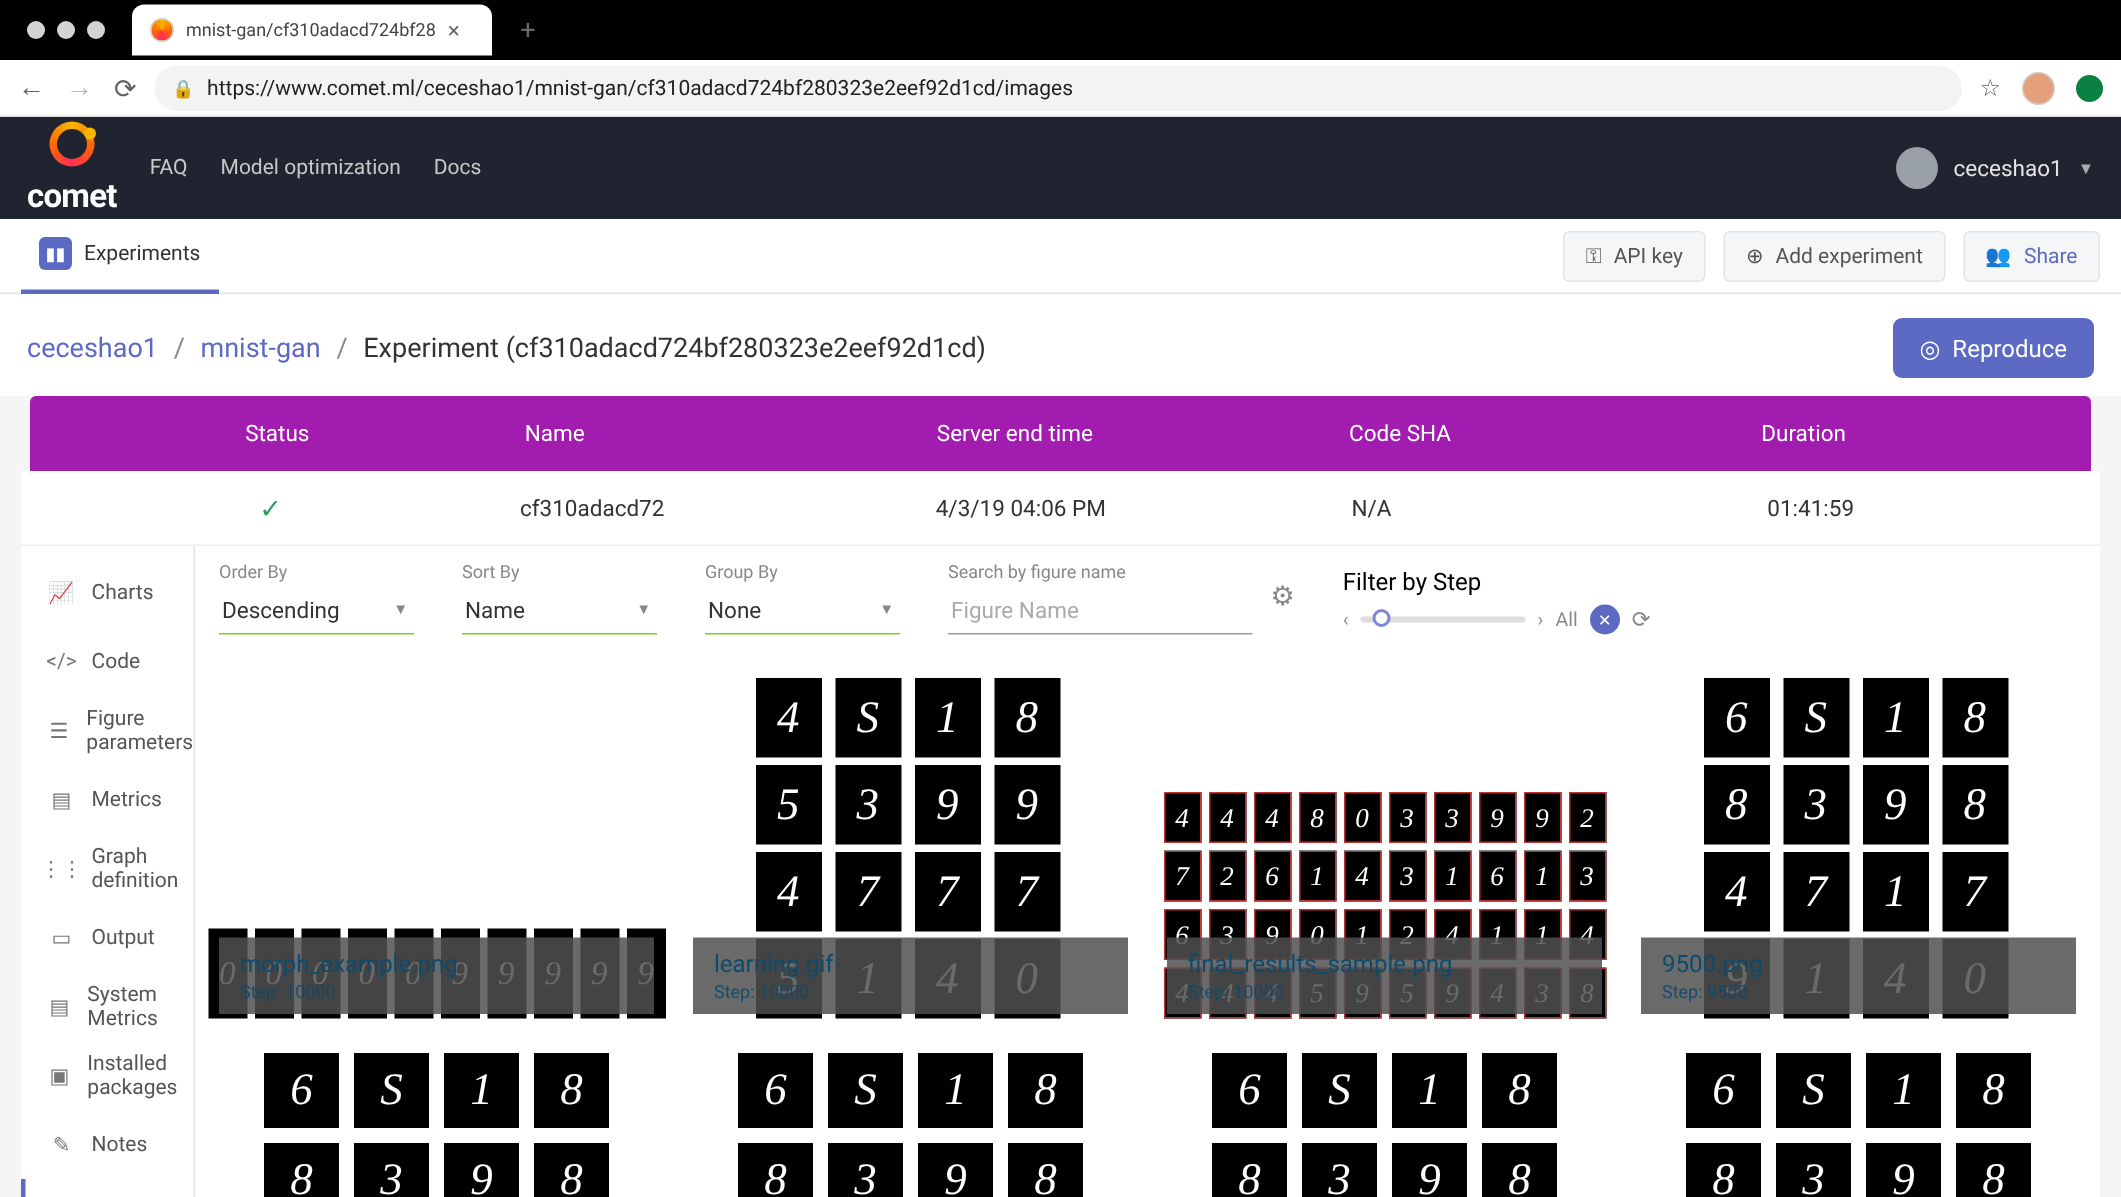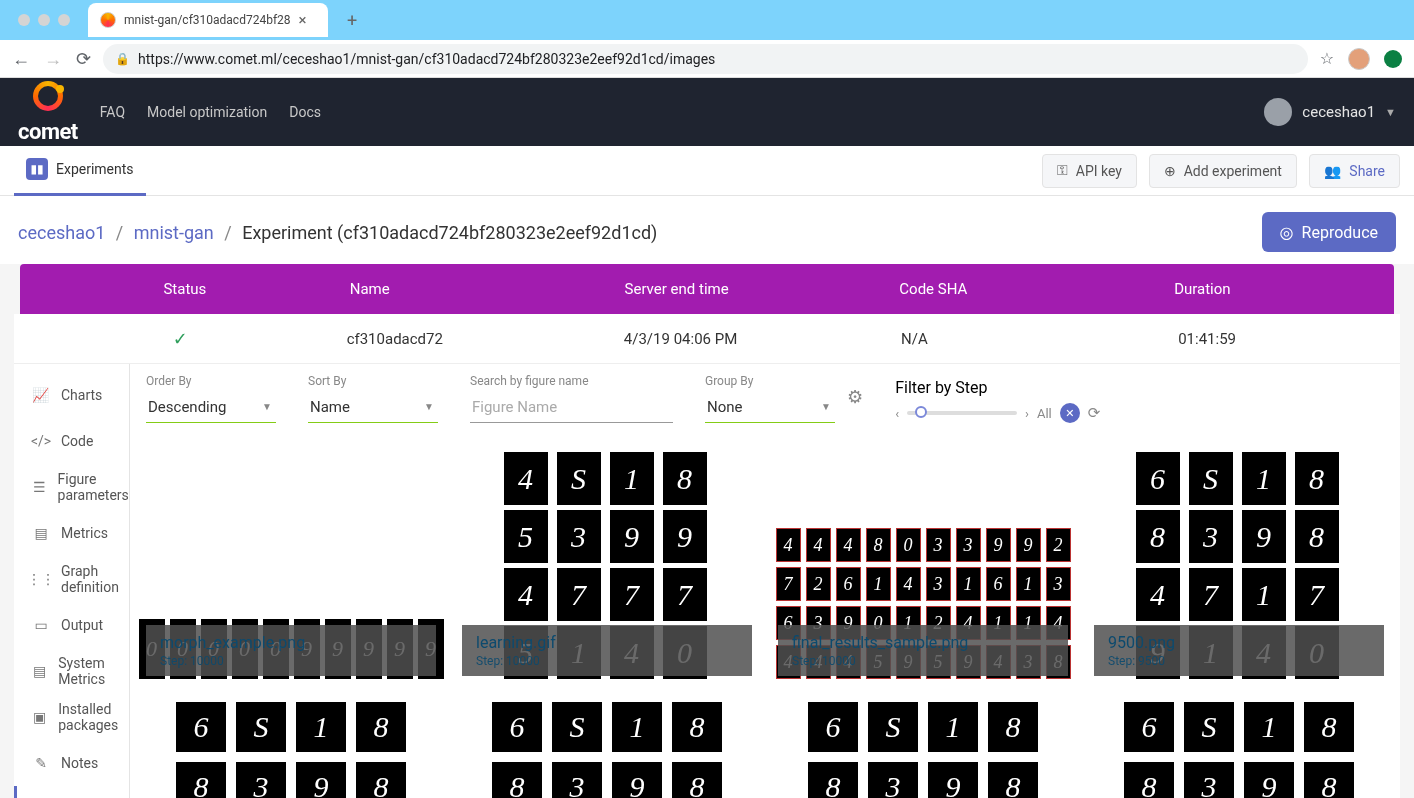--- a/index.html
+++ b/index.html
@@ -1,20 +1,20 @@
 <!DOCTYPE html>
 <html><head>
 <meta charset="utf-8">
 <style>
 * { margin: 0; padding: 0; box-sizing: border-box; font-family: -apple-system, BlinkMacSystemFont, "Segoe UI", Roboto, sans-serif; }
 body { background: #f5f5f5; width: 1414px; height: 798px; overflow: hidden; }
 
 
 .browser-chrome { height: 78px; background: #dee1e6; }
-.tab-bar { height: 40px; display: flex; align-items: center; padding-left: 8px; background: #7dd3fc; }
+.tab-bar { height: 40px; display: flex; align-items: center; padding-left: 8px; background: #000000; }
 .win-dots { display: flex; gap: 8px; margin-left: 10px; margin-right: 18px; }
 .win-dots span { width: 12px; height: 12px; border-radius: 50%; background: #d4d4d4; }
 .tab { background: #fff; border-radius: 8px 8px 0 0; height: 34px; padding: 0 12px; display: flex; align-items: center; gap: 8px; min-width: 240px; font-size: 12px; color: #444; }
 .tab .favicon { width: 16px; height: 16px; border-radius: 50%; background: conic-gradient(#f7b500,#ff6a00,#ff2d55,#ff6a00,#f7b500); display:inline-block; border:1px solid #ccc; box-sizing:border-box; }
 .tab .close { color:#666; font-size:15px; }
 .new-tab { margin-left: 10px; font-size: 18px; color: #666; width:28px; text-align:center; }
 .addr-bar { height: 38px; background: #fff; display: flex; align-items: center; padding: 0 12px; gap: 12px; border-bottom: 1px solid #ddd; }
 .nav-icons { display: flex; gap: 14px; color: #5f6368; font-size: 18px; align-items:center; }
 .nav-icons .dis { color:#bbb; }
 .url-field { flex: 1; background: #f1f3f4; border-radius: 16px; height: 30px; display: flex; align-items: center; padding: 0 12px; font-size: 14px; color: #202124; gap: 8px; }
@@ -252,26 +252,26 @@
     <div class="filter-bar">
       <div class="filter-group">
         <label>Order By</label>
         <div class="filter-sel">Descending</div>
       </div>
       <div class="filter-group">
         <label>Sort By</label>
         <div class="filter-sel">Name</div>
       </div>
       <div class="filter-group">
+        <label>Group By</label>
+        <div class="filter-sel">None</div>
+      </div>
+      <div class="filter-group">
         <label>Search by figure name</label>
         <input class="filter-input" placeholder="Figure Name" style="">
-      </div>
-      <div class="filter-group">
-        <label>Group By</label>
-        <div class="filter-sel">None</div>
       </div>
       <span class="gear">⚙</span>
       <div class="step-filter">
         <label>Filter by Step</label>
         <div class="slider-row">
           <span>‹</span>
           <div class="slider-track">
               <div class="slider-thumb"></div>
             </div>
           <span>›</span>

